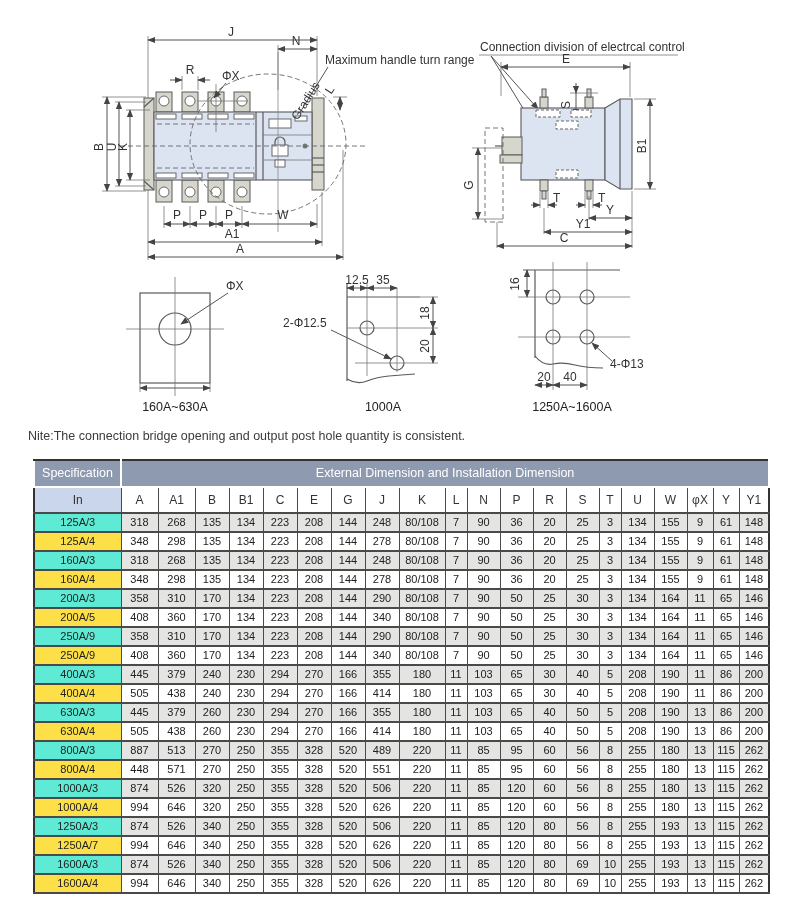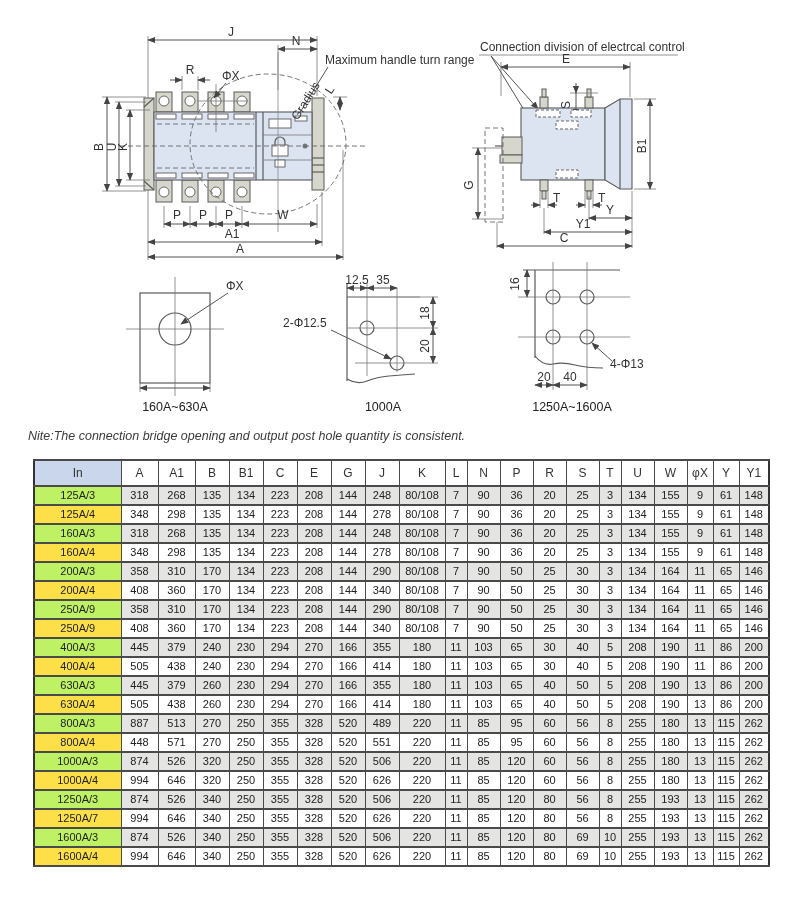--- a/index.html
+++ b/index.html
@@ -8,36 +8,36 @@
   svg .cap{font-size:12.5px;fill:#222;}
   svg .rot{font-size:12px;}
   .ln{stroke:#5a5a5a;stroke-width:1.2;fill:none;}
   .body{fill:#DCE4F2;stroke:#5a5a5a;stroke-width:1.1;}
   .metal{fill:#D6D6CC;stroke:#5a5a5a;stroke-width:1;}
   .wht{fill:#fff;stroke:#5a5a5a;stroke-width:0.9;}
   .slotd{fill:#fff;stroke:#555;stroke-width:0.9;stroke-dasharray:3 2;}
   .dim{stroke:#555;stroke-width:1;fill:none;}
   .thin{stroke:#777;stroke-width:0.8;fill:none;}
   .dashc{stroke:#666;stroke-width:0.9;fill:none;stroke-dasharray:5 3;}
-  .note{position:absolute;left:28px;top:429px;font-size:12.5px;color:#3a3a3a;font-style:italic;}
+  .note{position:absolute;left:28px;top:429px;font-size:12.5px;color:#3a3a3a;}
   .dimtable{position:absolute;left:33px;top:459px;width:735px;border-collapse:collapse;table-layout:fixed;
             font-size:11px;color:#222;text-align:center;border:2px solid #333;}
   .dimtable td{border:1px solid #4a4a4a;border-top-width:2px;border-bottom-width:2px;padding:0;
                white-space:nowrap;overflow:hidden;line-height:1;}
   tr.h1{height:27px;}
   tr.h1 td{background:#8D9AAF;color:#fff;font-size:12.5px;border:2px solid #fff;border-top:2px solid #333;}
   td.h1-first{border-left:2px solid #333;}
   td.h1-main{border-right:2px solid #333;}
   tr.h2{height:26px;}
   tr.h2 td{background:#fff;font-size:12px;color:#333;margin-left:24px;}
   tr.h2 td.incell{background:#CAD6EC;}
   tbody tr{height:19px;}
   tbody td.spec{background:#fde047;}
   tbody tr.odd td{background:#E4E4E2;}
-  tbody tr.odd td.spec{background:#bef264;}
+  tbody tr.odd td.spec{background:#5eead4;}
 </style>
 </head>
 <body>
 
 <div class="page">
 
 <svg width="800" height="455" viewBox="0 0 800 455">
   <defs>
     <marker id="ar" viewBox="0 0 10 10" refX="9" refY="5" markerWidth="8" markerHeight="8" orient="auto-start-reverse">
       <path d="M0,1 L10,5 L0,9 z" fill="#444"></path>
@@ -336,20 +336,24 @@
         <col style="width:33px">
         <col style="width:33px">
         <col style="width:22px">
     <col style="width:33px">
         <col style="width:33px">
         <col style="width:26px">
         <col style="width:26px">
     <col style="width:30px">
   </colgroup>
   <thead>
+    <tr class="h1">
+      <td class="h1-first">Specification</td>
+      <td class="h1-main" colspan="20">External Dimension and Installation Dimension</td>
+    </tr>
     <tr class="h2">
           <td class="incell">In</td>
           <td>A</td>
           <td>A1</td>
           <td>B</td>
           <td>B1</td>
           <td>C</td>
           <td>E</td>
           <td>G</td>
           <td>J</td>
@@ -477,21 +481,21 @@
           <td>25</td>
           <td>30</td>
           <td>3</td>
           <td>134</td>
           <td>164</td>
           <td>11</td>
           <td>65</td>
           <td>146</td>
         </tr>
         <tr>
-          <td class="spec">200A/4</td>
+          <td class="spec">200A/5</td>
           <td>408</td>
           <td>360</td>
           <td>170</td>
           <td>134</td>
           <td>223</td>
           <td>208</td>
           <td>144</td>
           <td>340</td>
           <td>80/108</td>
           <td>7</td>

